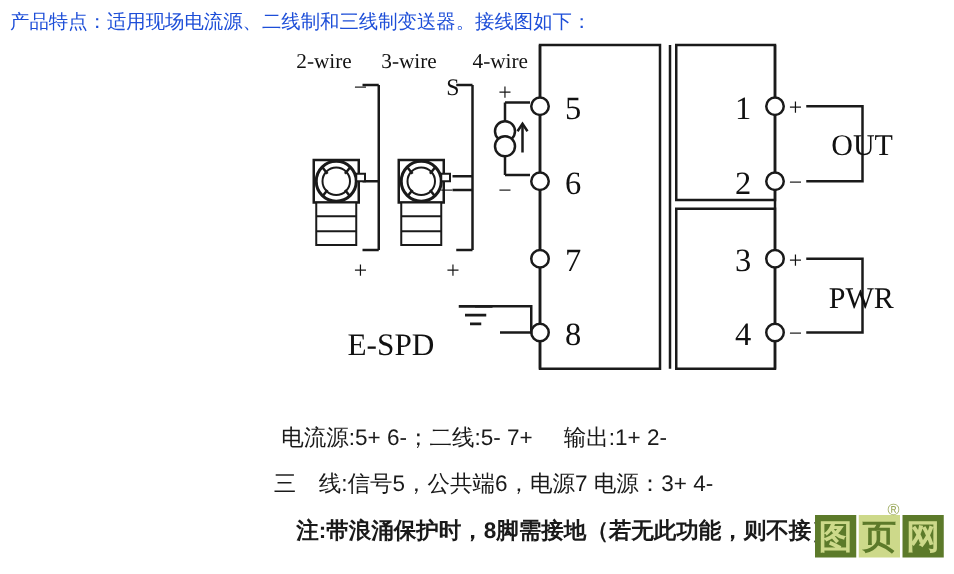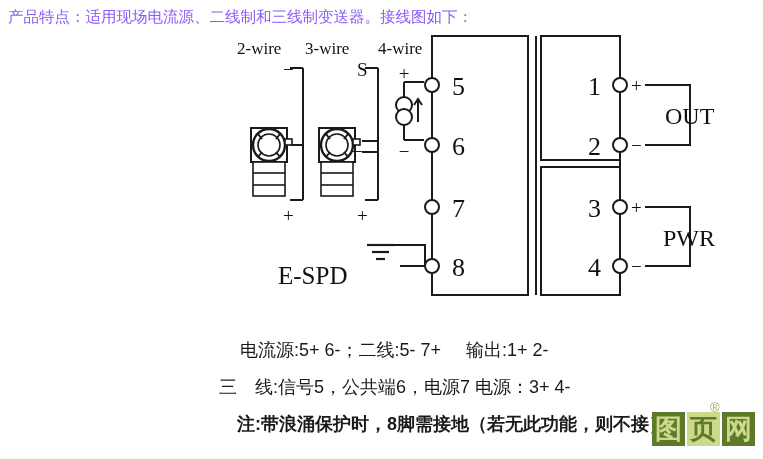--- a/index.html
+++ b/index.html
@@ -15,21 +15,21 @@
     font-family: "Liberation Sans", "DejaVu Sans", sans-serif;
     color: #1a1a1a;
   }
 
   .header-line {
     position: absolute;
     left: 8px;
     top: 7px;
     font-size: 15.5px;
     font-family: Liberation Serif, serif;
-    color: #8b5cf6;
+    color: #1d4ed8;
     white-space: nowrap;
     letter-spacing: 0px;
   }
 
   .diagram {
     position: absolute;
     left: 0;
     top: 0;
   }
 
@@ -57,21 +57,21 @@
     font-size: 25px;
   }
 
   .cap-line {
     position: absolute;
     font-family: "Liberation Sans", "DejaVu Sans", sans-serif;
     font-size: 18px;
     color: #1a1a1a;
     white-space: pre;
   }
-  .cap-1 { left: 240px; top: 338px; }
+  .cap-1 { left: 225px; top: 338px; }
   .cap-2 { left: 219px; top: 375px; }
   .cap-3 { left: 237px; top: 412px; font-weight: bold; }
 
   .watermark {
     position: absolute;
     left: 652px;
     top: 402px;
     width: 108px;
     height: 44px;
     pointer-events: none;

